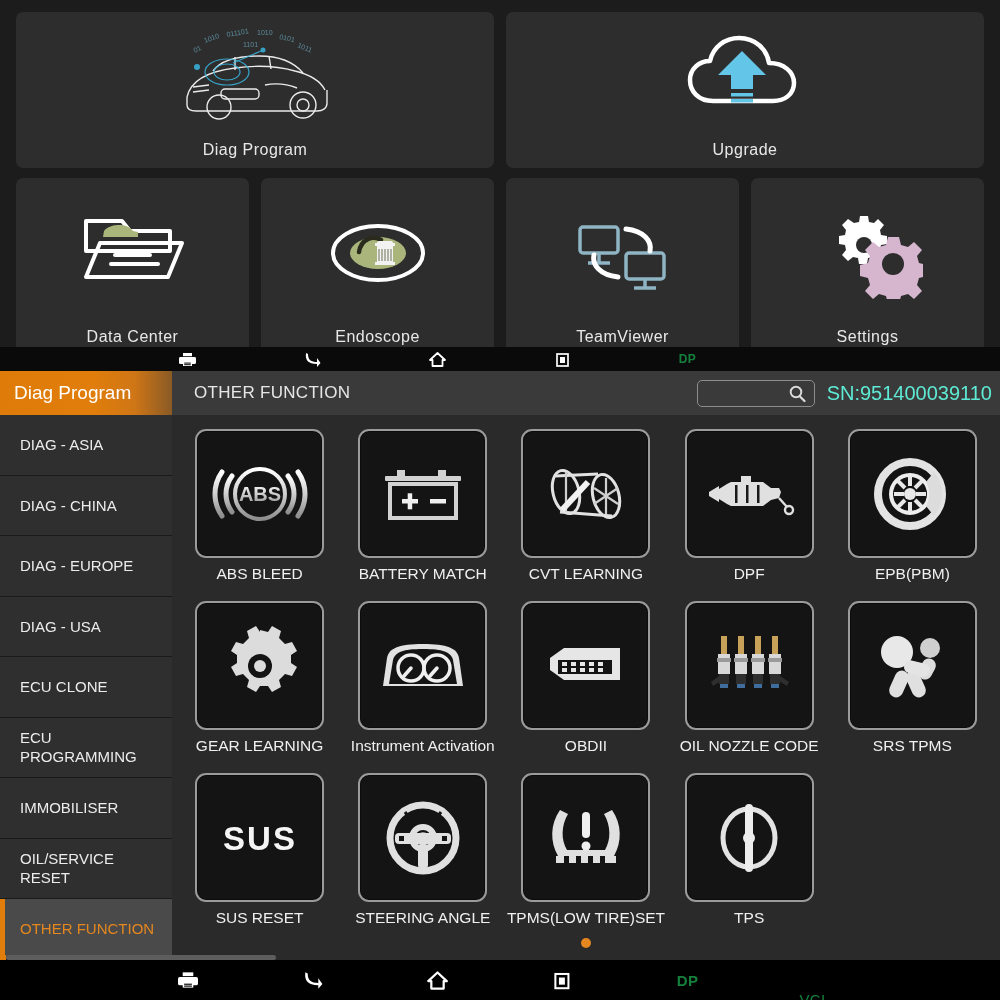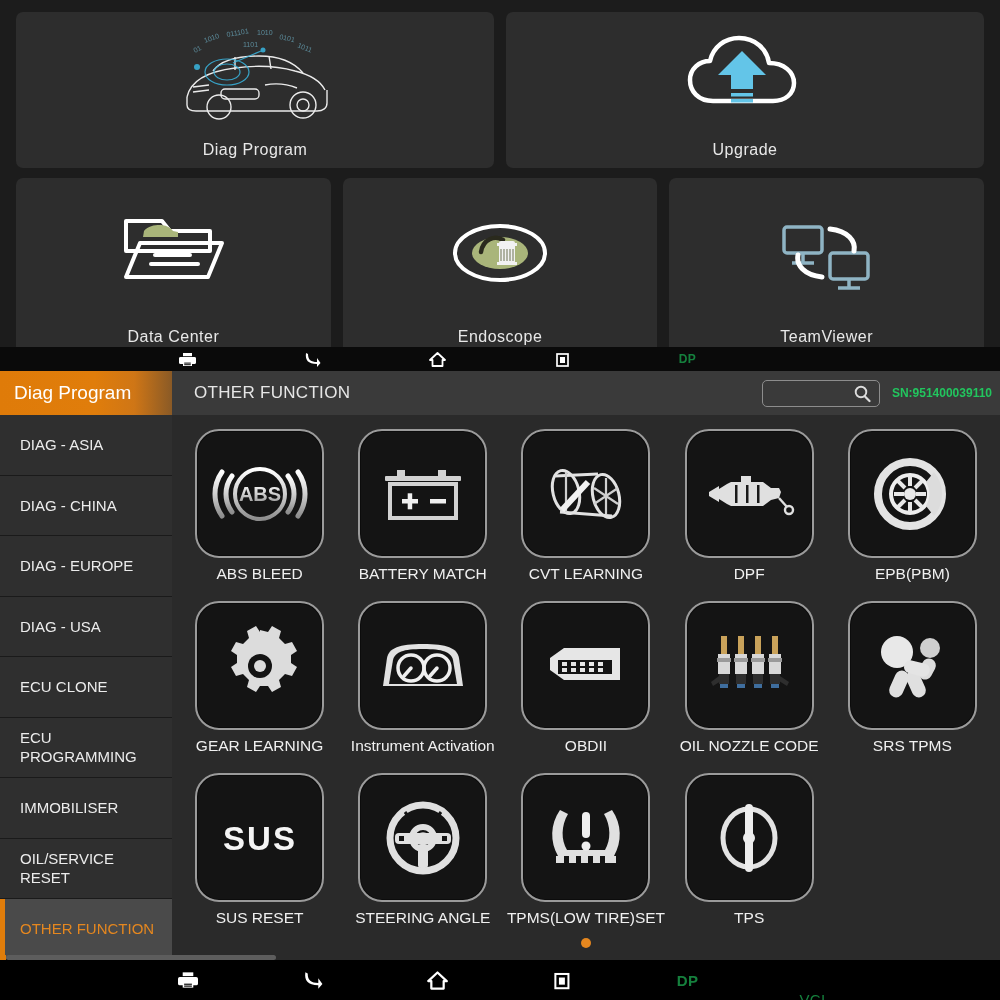--- a/index.html
+++ b/index.html
@@ -64,21 +64,21 @@
   .orange-tab span { color: #fff; font-size: 19px; }
   .page-title {
     color: #e6e6e6; font-size: 17px; padding-left: 22px; flex: 1;
     letter-spacing: .3px;
   }
   .search-box {
     width: 118px; height: 27px; border: 1px solid #8d8d8d; border-radius: 5px;
     background: #3a3a3a; position: relative; margin-right: 12px;
   }
   .search-box .mag { position: absolute; right: 8px; top: 4px; }
-  .sn-text { color: #22c55e; font-size: 12px; padding-right: 8px; font-weight: bold; }
+  .sn-text { color: #5eead4; font-size: 20px; padding-right: 8px; }
 
   
   .sidebar {
     position: absolute; left: 0; top: 415px; width: 172px; height: 545px;
     background: #1e1e1e;
     overflow: hidden;
   }
   .side-item {
     height: 60.5px; display: flex; align-items: center;
     padding-left: 20px; padding-right: 6px;
@@ -99,21 +99,21 @@
     background: #2a2a2a;
     padding: 8px 6px 0 6px;
   }
   .grid { display: flex; flex-wrap: wrap; }
   .fn-cell {
     width: 20%; height: 172px;
     display: flex; flex-direction: column; align-items: center;
     padding-top: 6px;
   }
   .fn-icon {
-    width: 129px; height: 129px; border-radius: 24px;
+    width: 129px; height: 129px; border-radius: 11px;
     background: #141414;
     border: 2px solid #9b9b9b;
     display: flex; align-items: center; justify-content: center;
     box-shadow: inset 0 0 0 1px #0c0c0c;
   }
   .fn-label {
     margin-top: 7px; color: #f0f0f0; font-size: 15.5px; text-align: center;
     white-space: nowrap;
   }
   .pager { position: absolute; left: 0; right: 0; bottom: 8px; text-align: center; }
@@ -236,20 +236,35 @@
             </g>
             <g fill="none" stroke="#ffffff" stroke-width="5" stroke-linecap="round">
               <path d="M58 22 C76 24 84 34 82 44"></path>
               <path d="M50 70 C32 68 24 58 26 48"></path>
             </g>
           </svg>
         </div>
         <div class="cap">TeamViewer</div>
       </div>
 
+      <div class="tile-card tile-small">
+        <div class="art">
+          <svg width="110" height="92" viewBox="0 0 110 92">
+            <g fill="#ffffff">
+              <path d="M41 16 l5 -1 1 -6 8 0 1 6 5 1 4 -4 6 6 -4 5 1 5 6 1 0 8 -6 1 -1 5 4 5 -6 6 -5 -4 -5 1 -1 6 -8 0 -1 -6 -5 -1 -5 4 -6 -6 4 -5 -1 -5 -6 -1 0 -8 6 -1 1 -5 -4 -5 6 -6 z"></path>
+            </g>
+            <circle cx="51" cy="38" r="8" fill="#2d2d2d"></circle>
+            <g fill="#d6b6cf">
+              <path d="M66 40 l7 -2 2 -8 11 0 2 8 7 2 6 -5 8 8 -5 6 2 7 8 2 0 11 -8 2 -2 7 5 6 -8 8 -6 -5 -7 2 -2 8 -11 0 -2 -8 -7 -2 -6 5 -8 -8 5 -6 -2 -7 -8 -2 0 -11 8 -2 2 -7 -5 -6 8 -8 z"></path>
+            </g>
+            <circle cx="80" cy="57" r="11" fill="#2d2d2d"></circle>
+          </svg>
+        </div>
+        <div class="cap">Settings</div>
+      </div>
     </div>
   </div>
 
   <div class="navstrip">
     <div class="nav-cell"></div>
     <div class="nav-cell">
       <svg width="17" height="15" viewBox="0 0 17 15">
           <rect x="4" y="1" width="9" height="3.2" fill="#fff"></rect>
           <path d="M1.5 5 h14 a1.6 1.6 0 0 1 1.5 1.7 v3.6 a1.6 1.6 0 0 1 -1.5 1.7 h-14 a1.6 1.6 0 0 1 -1.5 -1.7 v-3.6 a1.6 1.6 0 0 1 1.5 -1.7 z" fill="#fff"></path>
           <rect x="4" y="9.5" width="9" height="4.5" fill="#fff"></rect>

